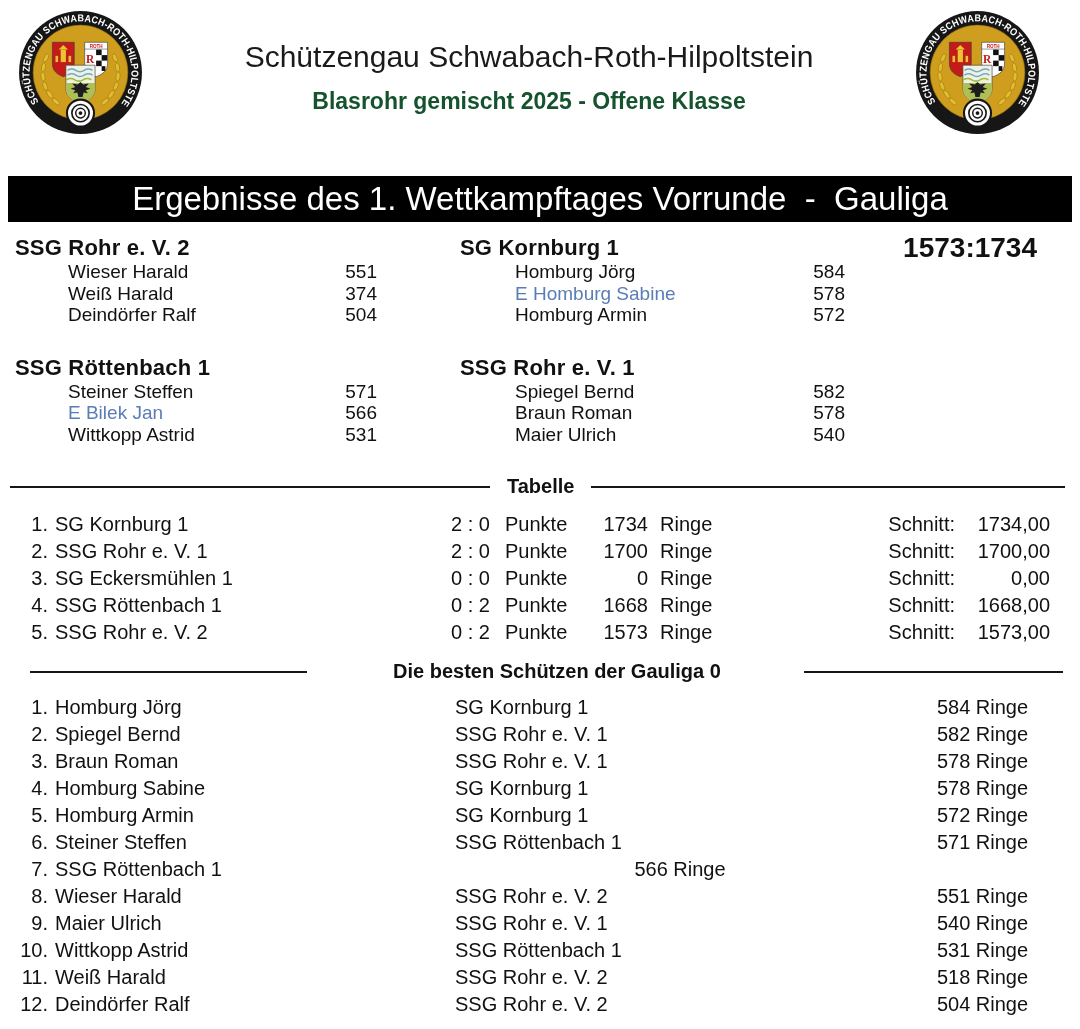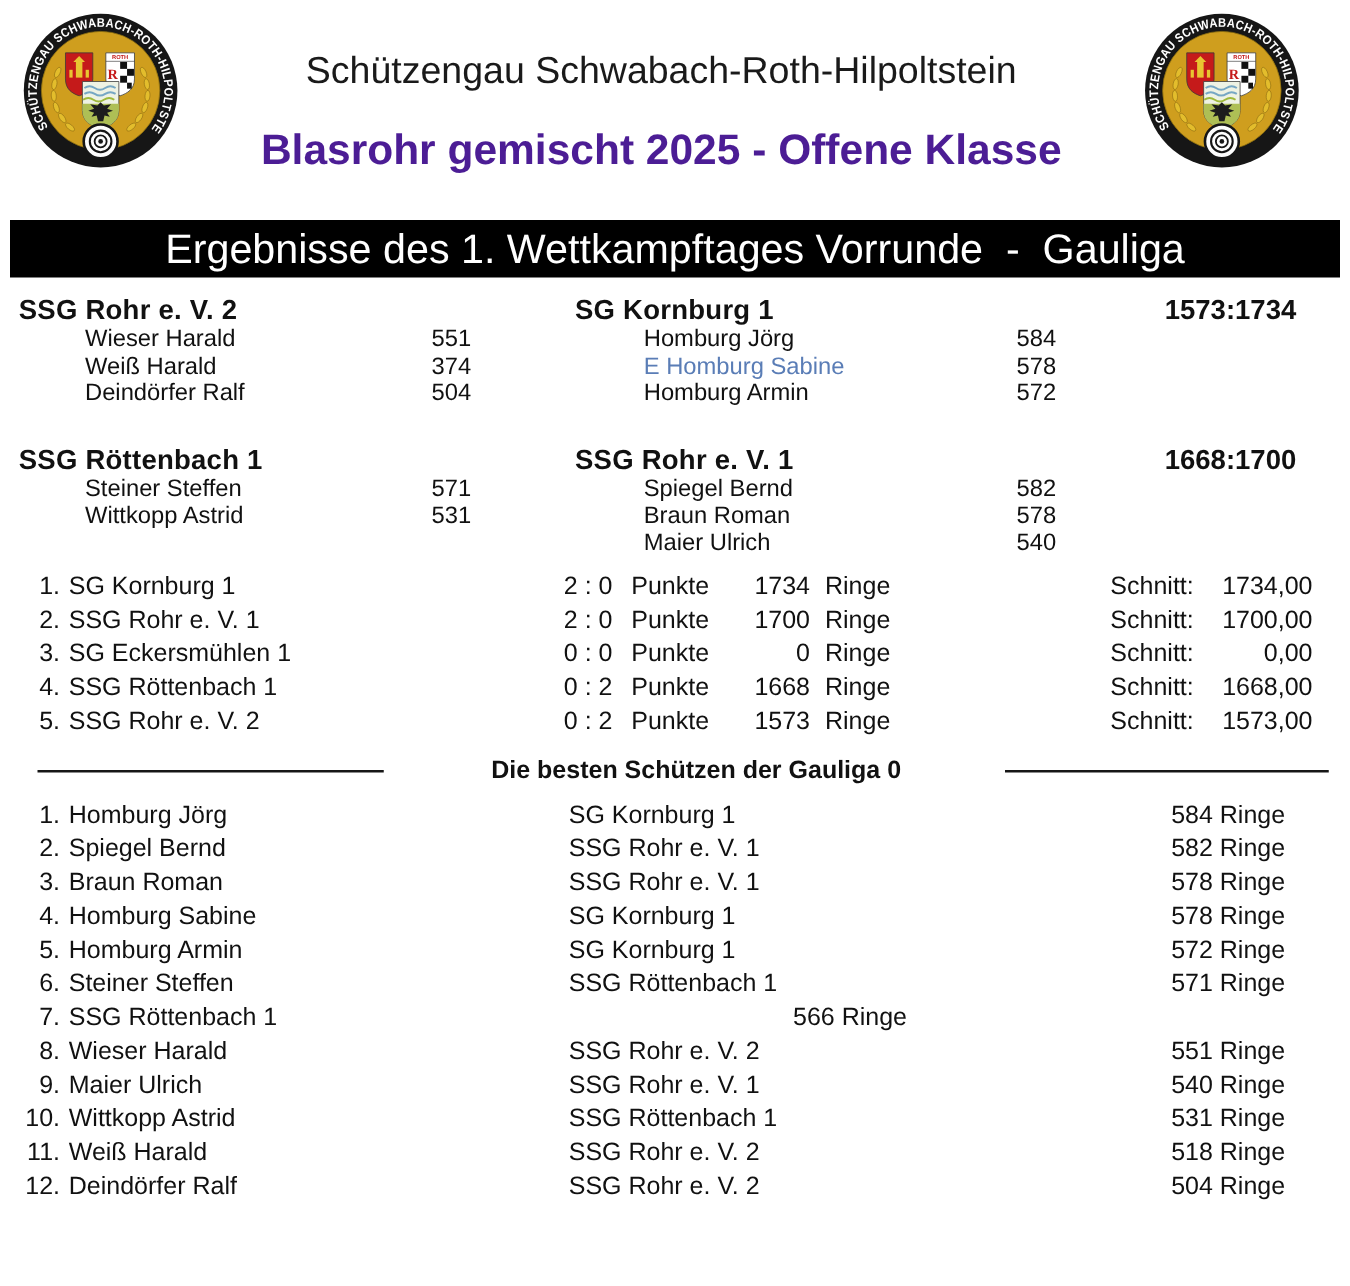--- a/index.html
+++ b/index.html
@@ -6,37 +6,37 @@
   html,body { background:#ffffff; }
   .page {
     width:1080px; height:1029px; background:#fff; position:relative;
     font-family:"Liberation Sans", sans-serif; color:#111; overflow:hidden;
   }
   
   .header { display:flex; align-items:flex-start; padding:10px 40px 0 18px; height:165px; }
   .badge { width:125px; height:125px; flex:none; }
   .titles { flex:1; text-align:center; }
   .org-title { margin-top:30px; font-size:30px; color:#1a1a1a; }
-  .event-title { margin-top:27px; font-size:34px; font-weight:bold; color:#4c1d95; }
+  .event-title { margin-top:14px; font-size:23px; font-weight:bold; color:#14532d; }
   
   .banner {
     margin:11px 8px 0 8px; height:46px; background:#000; color:#fff;
     font-size:33px; line-height:45px; text-align:center; white-space:pre;
   }
   
   .matches { margin-top:13px; }
   .match { display:grid; grid-template-columns:362px 83px 385px 1fr; padding-left:15px; }
   .match + .match { margin-top:29px; }
   .team-name { font-size:22px; font-weight:bold; line-height:26px; letter-spacing:0.2px; }
   .player { display:flex; font-size:19px; line-height:21.5px; }
   .team-left .pname { margin-left:53px; }
   .team-right .pname { margin-left:55px; }
   .pscore { margin-left:auto;text-align:right; }
   .sub { color:#5a7db6; }
-  .result { text-align:right; padding-right:43px; font-weight:bold; font-size:22px; line-height:26px; }
+  .result { text-align:right; padding-right:43px; font-weight:bold; font-size:28px; line-height:26px; }
   
   .sect-head { display:flex; align-items:center; font-weight:bold; font-size:20px; height:27px; }
   .rule { border-top:2px solid #161616; height:0; }
   .grow { flex:1; }
   .tabelle-head { margin:28px 15px 0 10px; }
   .tabelle-head .rule-left { width:480px; }
   .tabelle-head .sect-title { padding:0 17px; }
   .best-head { margin:12px 17px 0 30px; }
   .best-head .rule-left { width:277px; }
   .best-head .sect-title { margin-left:86px; margin-right:83px; }
@@ -221,44 +221,52 @@
     </div>
 
     <div class="match">
       <div class="team team-left">
         <div class="team-name">SSG Röttenbach 1</div>
         <div class="player">
           <span class="pname">Steiner Steffen</span>
           <span class="pscore">571</span>
         </div>
         <div class="player">
+          <span class="pname sub">E Bilek Jan</span>
+          <span class="pscore">566</span>
+        </div>
+        <div class="player">
           <span class="pname">Wittkopp Astrid</span>
           <span class="pscore">531</span>
         </div>
       </div>
       <div></div>
       <div class="team team-right">
         <div class="team-name">SSG Rohr e. V. 1</div>
         <div class="player">
           <span class="pname">Spiegel Bernd</span>
           <span class="pscore">582</span>
         </div>
         <div class="player">
           <span class="pname">Braun Roman</span>
           <span class="pscore">578</span>
         </div>
         <div class="player">
           <span class="pname">Maier Ulrich</span>
           <span class="pscore">540</span>
         </div>
       </div>
-      <div class="result">1668:1700</div>
-    </div>
-  </div>
-
+    </div>
+  </div>
+
+  <div class="sect-head tabelle-head">
+    <span class="rule rule-left"></span>
+    <span class="sect-title">Tabelle</span>
+    <span class="rule grow"></span>
+  </div>
 
   <div class="standings-rows">
     <div class="st-row">
       <span class="rank">1.</span>
         <span></span>
       <span class="team">SG Kornburg 1</span>
       <span class="points">2 : 0</span>
       <span class="punkte">Punkte</span>
       <span class="rings">1734</span>
       <span class="ringe">Ringe</span>

